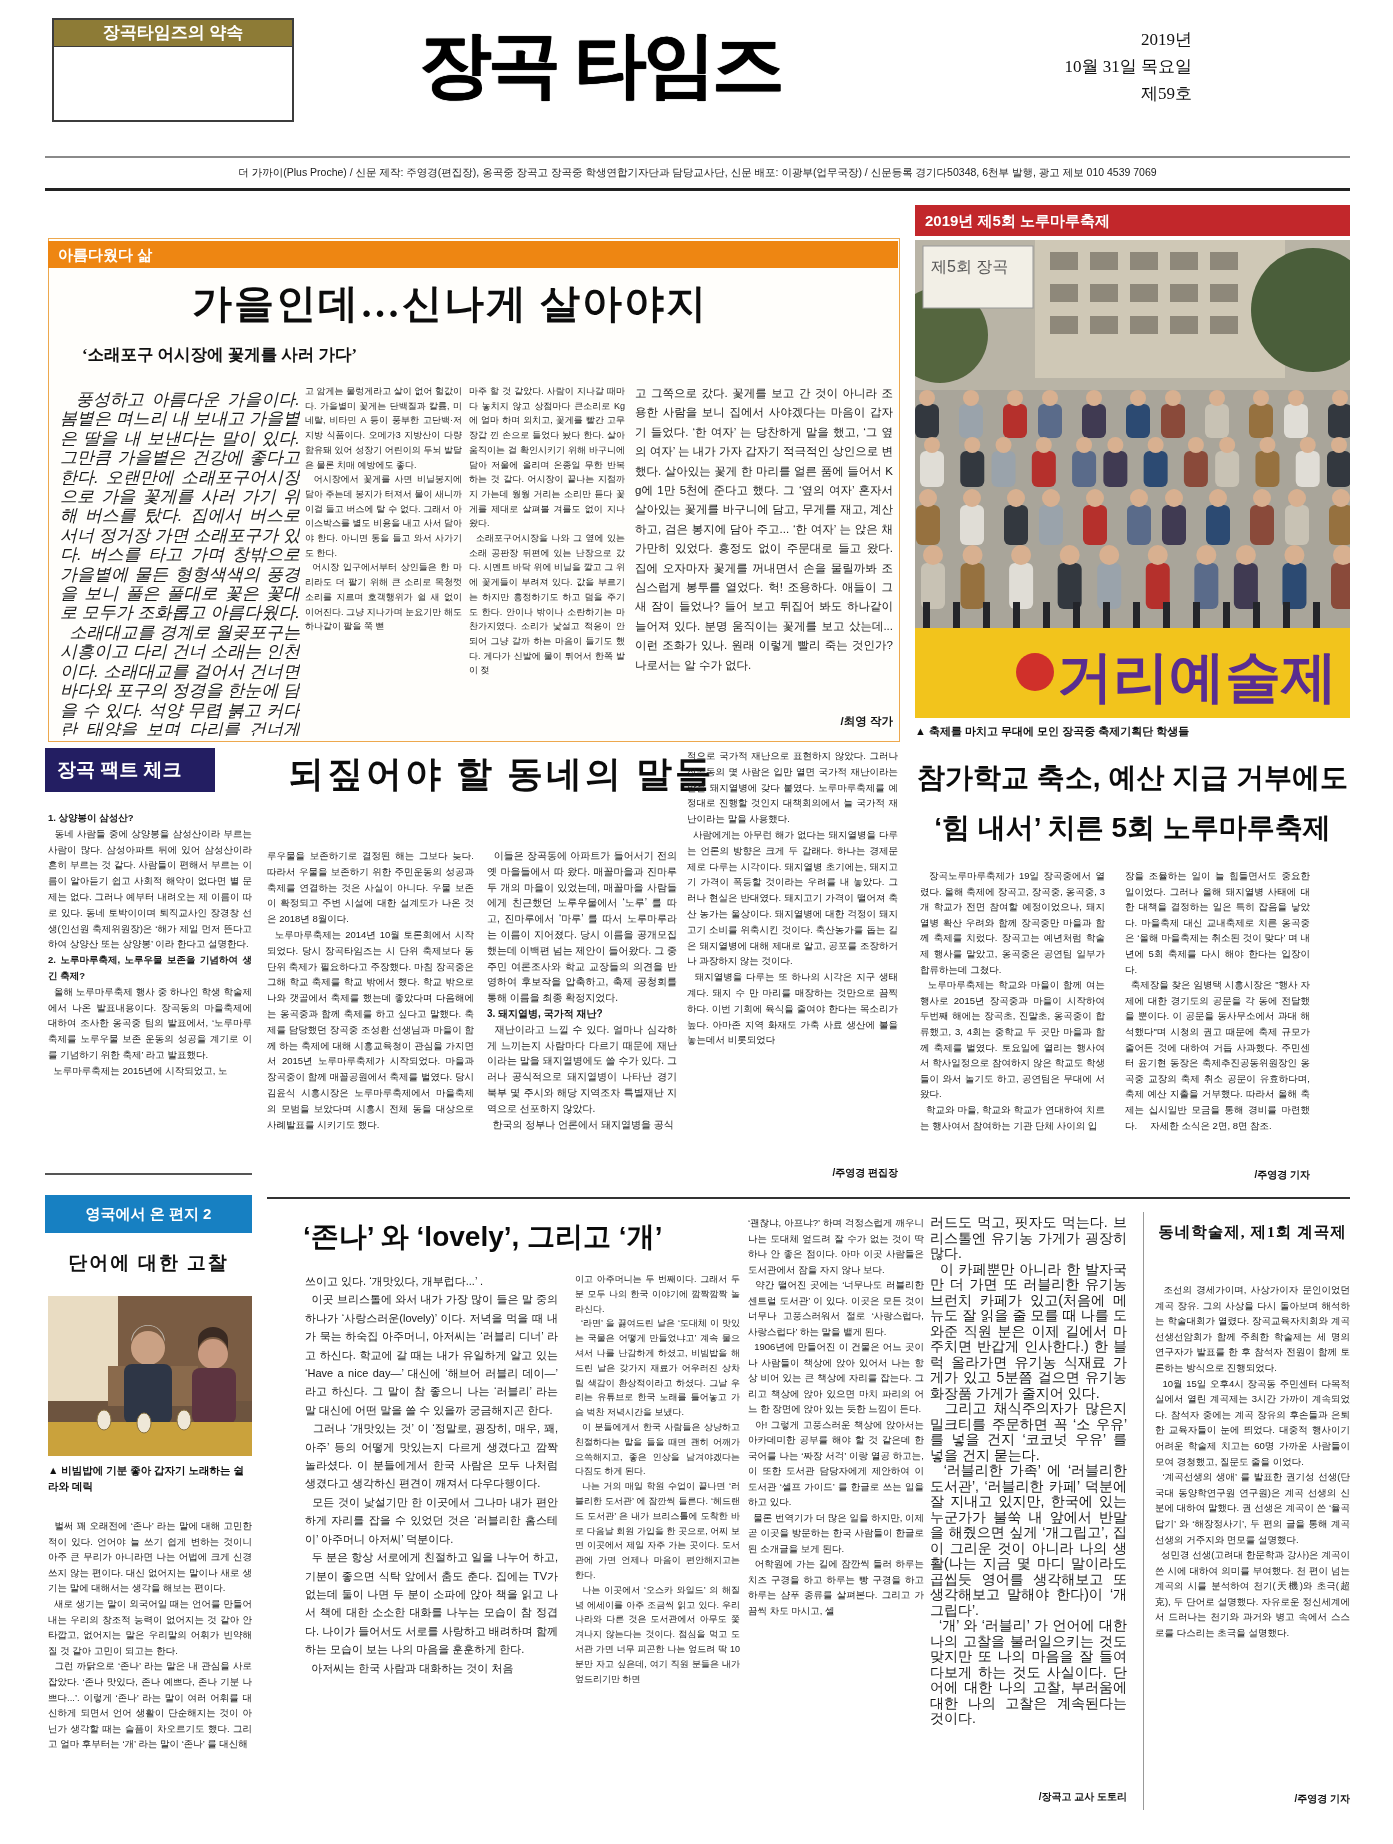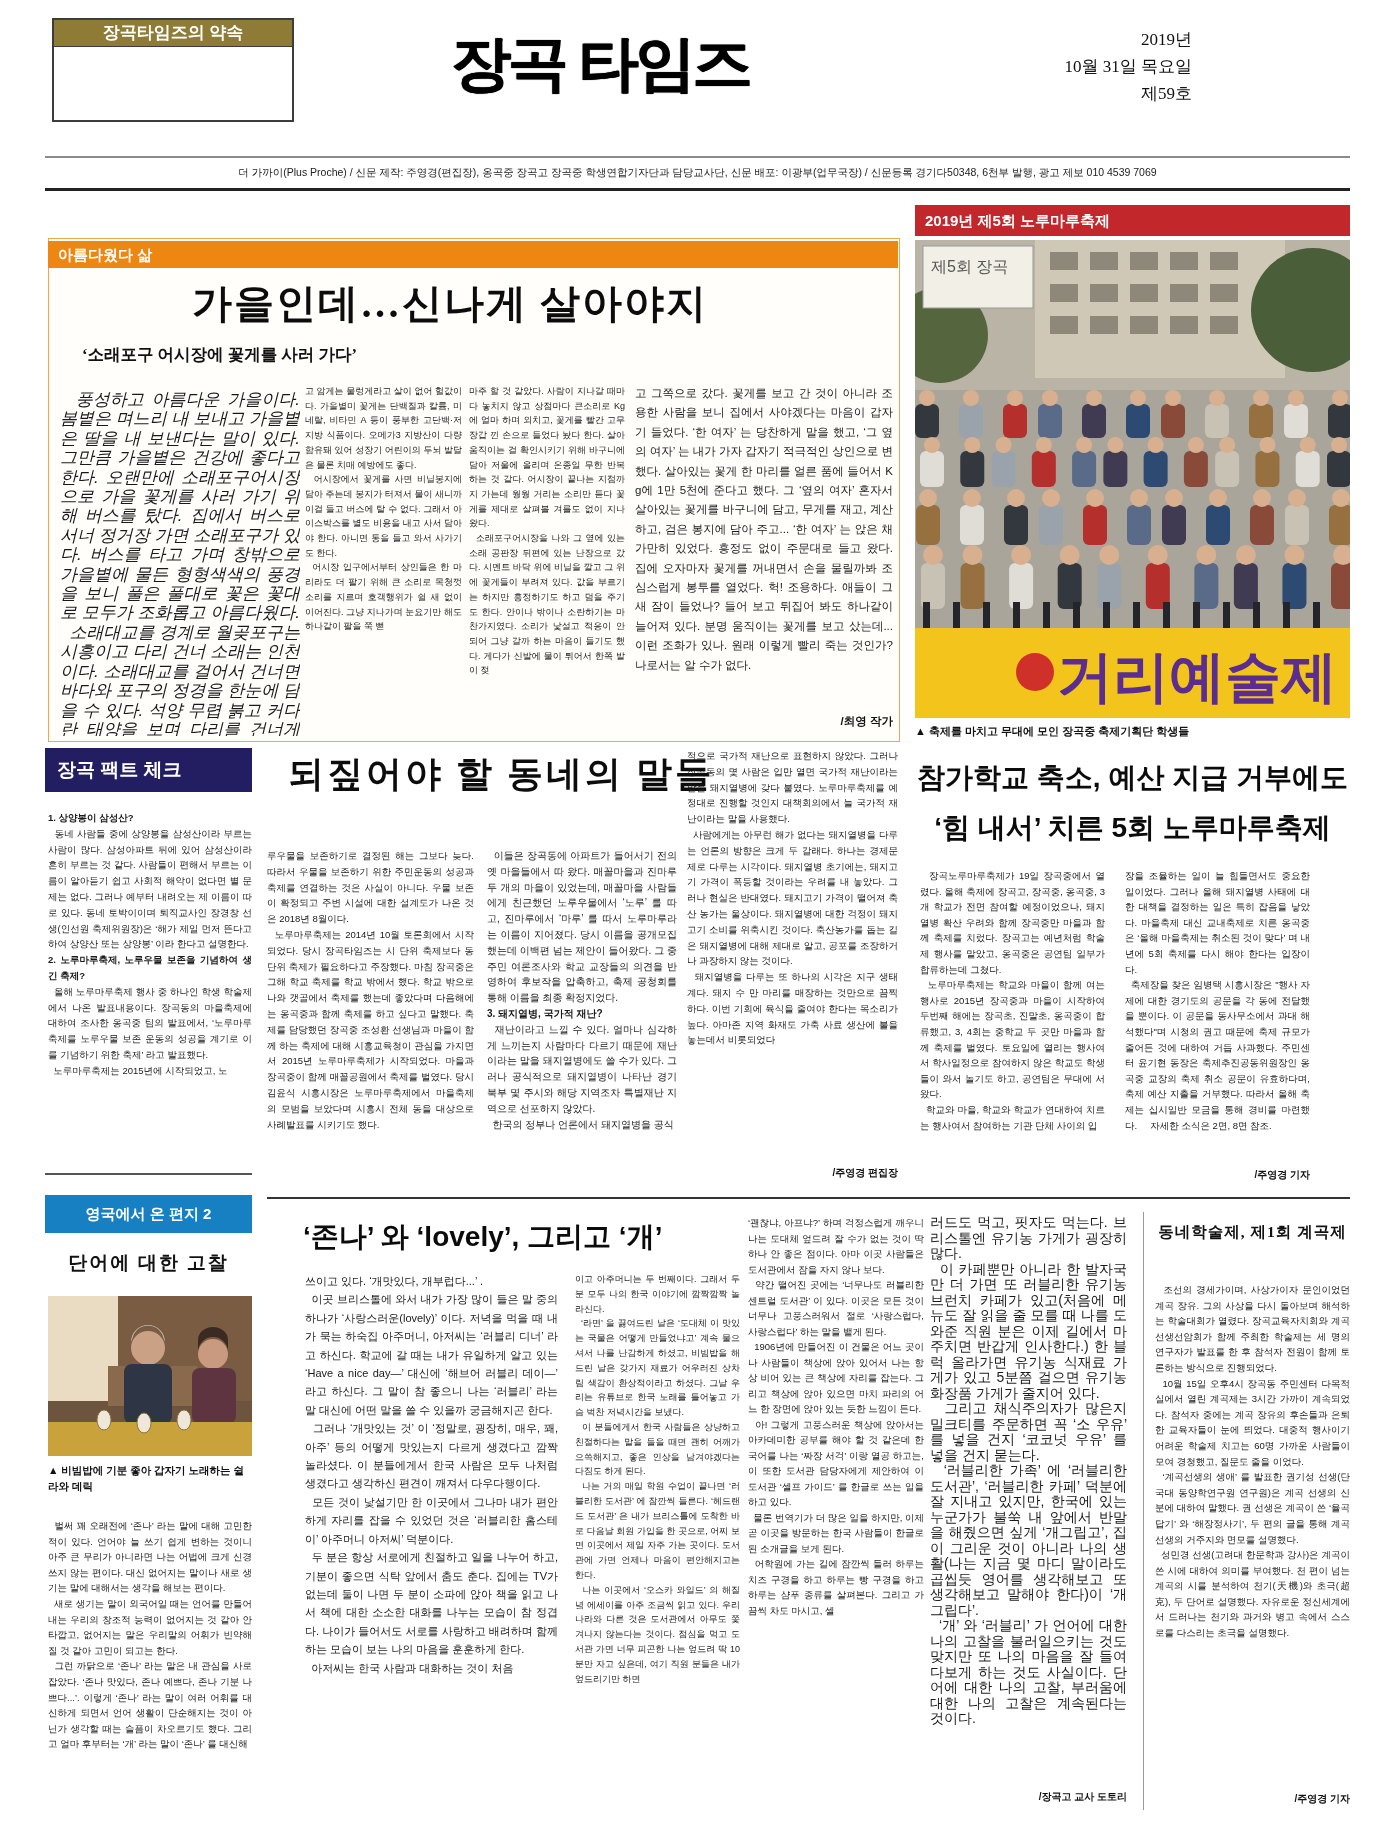--- a/index.html
+++ b/index.html
@@ -7,35 +7,35 @@
   .abs{position:absolute;}
   .col{position:absolute;text-align:justify;overflow:hidden;white-space:pre-wrap;word-break:break-all;color:#191919;}
   .byline{text-align:right;font-weight:bold;margin-top:2px;}
   .bar{position:absolute;color:#fff;font-weight:bold;overflow:hidden;}
   .serif{font-family:"Liberation Serif",serif;}
   .rule{position:absolute;background:#222;}
   
   .promise-box{left:52px;top:18px;width:238px;height:100px;border:2px solid #3c3c3c;background:#fff;}
   .promise-head{display:block;background:#8d7b36;color:#fff;text-align:center;font-weight:bold;font-size:17px;line-height:26px;border-bottom:1px solid #3c3c3c;}
   .promise-items{padding:5px 8px 0 8px;font-size:11px;line-height:20px;}
-  .masthead{left:305px;top:10px;width:590px;text-align:center;font-size:60px;font-weight:900;letter-spacing:-3px;line-height:108px;color:#000;text-shadow:0 0 1px #000,1px 0 0 #000;}
+  .masthead{left:305px;top:10px;width:590px;text-align:center;font-size:72px;font-weight:900;letter-spacing:-3px;line-height:108px;color:#000;text-shadow:0 0 1px #000,1px 0 0 #000;}
   .dateblock{left:1000px;top:26px;width:192px;text-align:right;font-size:17px;line-height:27px;color:#111;}
   .infoline{left:45px;top:166px;width:1305px;text-align:center;font-size:10.5px;color:#222;}
   
   .boxA{left:48px;top:238px;width:850px;height:502px;border:1.5px solid #eda84e;background:#fffefb;}
   .labelA{left:48px;top:241px;width:850px;height:27px;background:#ee8612;font-size:15px;line-height:27px;padding-left:10px;box-sizing:border-box;}
   .headlineA{left:90px;top:276px;width:720px;text-align:center;font-size:40px;font-weight:700;letter-spacing:2px;color:#0c0c0c;}
   .subheadA{left:82px;top:344px;width:320px;font-size:16.5px;font-weight:bold;}
   
   .labelB{left:915px;top:205px;width:435px;height:31px;background:#c2272b;font-size:15px;line-height:31px;padding-left:10px;box-sizing:border-box;}
   .photoB{left:915px;top:240px;width:435px;height:478px;}
   .captionB{left:915px;top:724px;width:435px;font-size:11px;font-weight:bold;}
   .headlineB{left:912px;top:753px;width:441px;text-align:center;font-size:28px;font-weight:800;line-height:50px;white-space:nowrap;color:#0b0b0b;}
   
-  .labelC{left:45px;top:748px;width:207px;height:44px;background:#231e62;font-size:19px;line-height:44px;padding-left:12px;box-sizing:border-box;}
+  .labelC{left:45px;top:748px;width:170px;height:44px;background:#231e62;font-size:19px;line-height:44px;padding-left:12px;box-sizing:border-box;}
   .headlineC{left:288px;top:750px;width:400px;font-size:36px;font-weight:700;letter-spacing:3px;white-space:nowrap;color:#0c0c0c;}
   .qtitle{font-weight:bold;}
   
   .divL{left:45px;top:1173px;width:207px;height:2px;background:#555;}
   .divM{left:267px;top:1197px;width:1083px;height:2px;background:#333;}
   .vdiv{left:1143px;top:1212px;width:1px;height:598px;background:#999;position:absolute;}
   
   .labelD{left:45px;top:1195px;width:207px;height:38px;background:#1780c2;font-size:15px;line-height:38px;text-align:center;}
   .titleD{left:45px;top:1250px;width:207px;text-align:center;font-size:19px;font-weight:bold;letter-spacing:2px;}
   .photoD{left:48px;top:1296px;width:204px;height:160px;}

